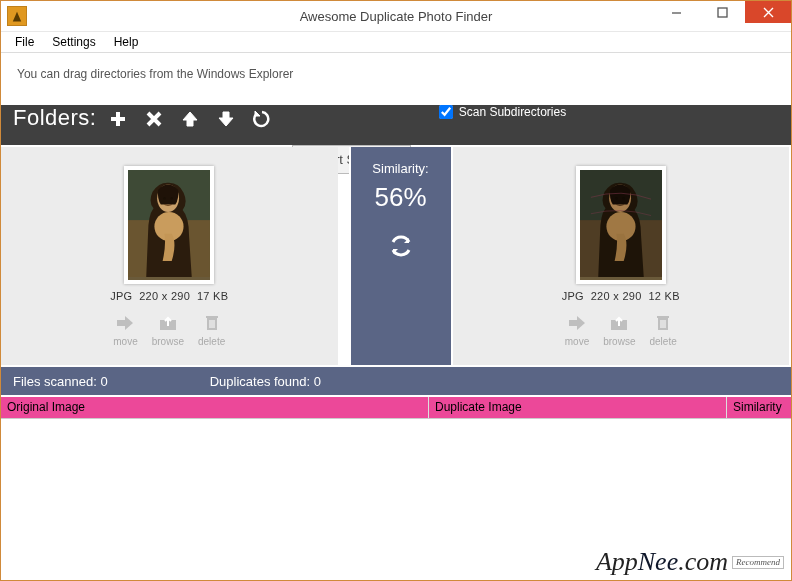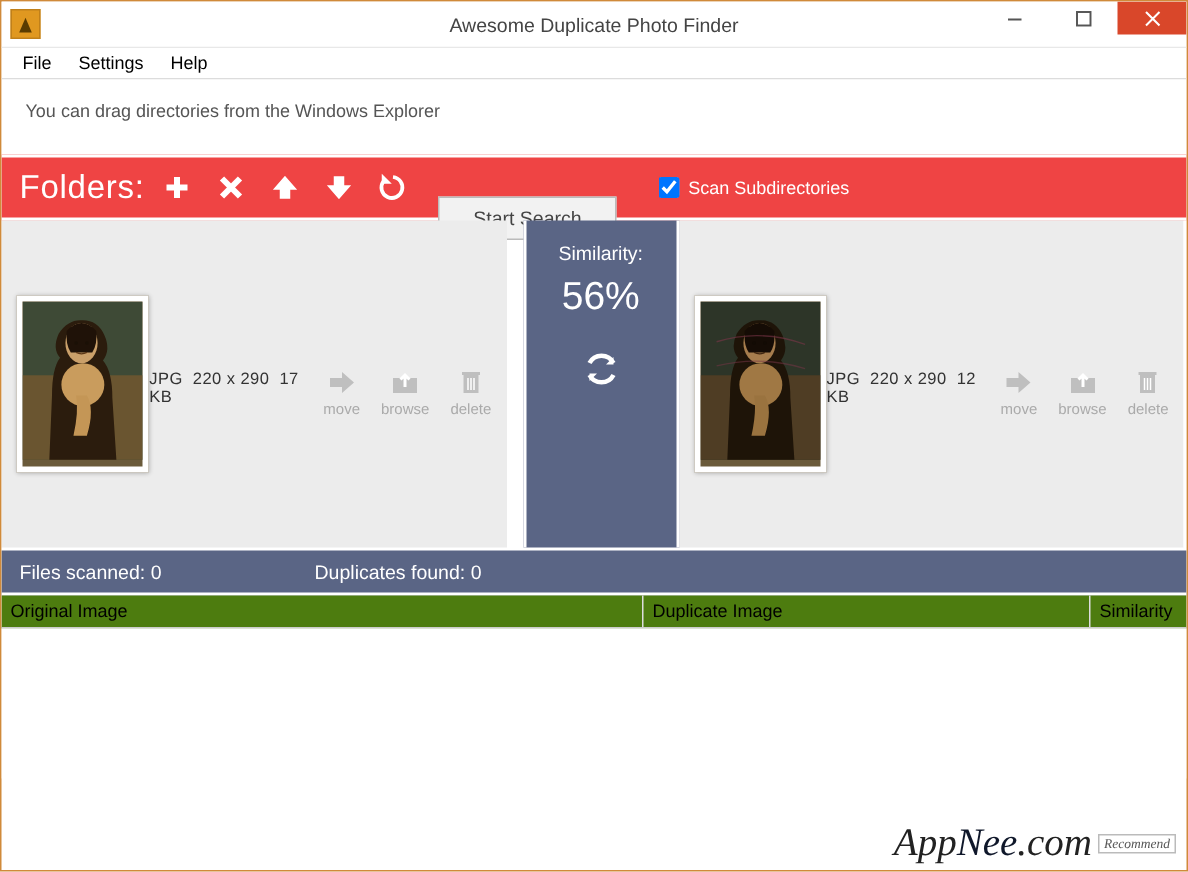--- a/index.html
+++ b/index.html
@@ -9,44 +9,44 @@
     .titlebar .app-icon svg { width: 14px; height: 14px; }
     .titlebar .title { position: absolute; left: 0; right: 0; text-align: center; font-size: 13px; color: #444; pointer-events: none; }
     .winbtns { position: absolute; right: 0; top: 0; display: flex; }
     .winbtn { width: 46px; height: 22px; display: flex; align-items: center; justify-content: center; cursor: pointer; }
     .winbtn svg { width: 11px; height: 11px; }
     .winbtn.close { background: #d9472a; }
     .winbtn.close svg { stroke: #fff; }
     .menubar { height: 22px; border-top: 1px solid #e8e8e8; border-bottom: 1px solid #dcdcdc; padding: 0 6px; display: flex; align-items: center; gap: 2px; background: #fff; }
     .menubar .item { padding: 2px 8px; cursor: pointer; }
     .dropzone { height: 50px; padding: 14px 16px; color: #555; background: #fff; }
-    .toolbar { height: 44px; background: #ef4444; color: #fff; display: flex; align-items: center; padding: 0 12px; gap: 8px; border-top: 2px solid #fff; border-bottom: 2px solid #fff; }
+    .toolbar { height: 44px; background: #404040; color: #fff; display: flex; align-items: flex-start; padding: 0 12px; gap: 8px; border-top: 2px solid #fff; border-bottom: 2px solid #fff; }
     .toolbar .label { font-size: 22px; font-weight: 400; letter-spacing: 0.5px; }
     .tbtn { width: 28px; height: 28px; display: flex; align-items: center; justify-content: center; cursor: pointer; }
     .tbtn svg { stroke: #fff; fill: #fff; }
     .start-btn { background: #f2f2f2; color: #444; border: 1px solid #bbb; padding: 6px 22px; font-size: 13px; cursor: pointer; margin-left: 8px; margin-top: 40px; }
     .chk { display: flex; align-items: center; gap: 6px; margin-left: 20px; }
     .chk input { width: 14px; height: 14px; }
     .compare { height: 220px; display: flex; border-bottom: 2px solid #fff; }
     .panel { flex: 1; background: #ececec; display: flex; flex-direction: column; align-items: center; justify-content: center; padding: 10px; }
     .divider { width: 2px; background: #fff; }
-    .thumb-wrap { display: flex; flex-direction: row; align-items: center; }
+    .thumb-wrap { display: flex; flex-direction: column; align-items: center; }
     .thumb { width: 90px; height: 118px; border: 4px solid #fff; box-shadow: 0 0 3px rgba(0,0,0,.3); background: #6a5a3a; position: relative; overflow: hidden; }
     .mona { position: absolute; inset: 0; }
     .meta { margin-top: 6px; font-size: 11px; color: #333; letter-spacing: 0.3px; }
     .actions { display: flex; gap: 14px; margin-top: 10px; }
     .act { display: flex; flex-direction: column; align-items: center; gap: 2px; cursor: pointer; }
     .act .icn { width: 22px; height: 22px; display: flex; align-items: center; justify-content: center; }
     .act .lbl { font-size: 10px; color: #aaa; }
     .center { width: 104px; background: #5a6585; color: #fff; display: flex; flex-direction: column; align-items: center; justify-content: flex-start; padding: 14px 0; gap: 6px; border-left: 2px solid #fff; border-right: 2px solid #fff; margin-left: 11px; }
     .center .sim-label { font-size: 13px; }
     .center .sim-value { font-size: 26px; }
     .center .swap { margin-top: 14px; cursor: pointer; }
     .statusbar { height: 30px; background: #5a6585; color: #fff; display: flex; align-items: center; padding: 0 12px; gap: 102px; border-bottom: 2px solid #fff; font-size: 13px; }
-    .table-head { height: 22px; display: flex; border-bottom: 1px solid #ccc; background: #4d7c0f; font-size: 12px; }
+    .table-head { height: 22px; display: flex; border-bottom: 1px solid #ccc; background: #ec4899; font-size: 12px; }
     .th { padding: 3px 6px; border-right: 1px solid #ddd; }
     .th.orig { width: 428px; }
     .th.dup { flex: 1; }
     .th.sim { width: 64px; border-right: none; }
     .table-body { height: 100px; background: #fff; }
     .footer { position: absolute; right: 8px; bottom: 6px; display: flex; align-items: baseline; gap: 4px; }
     .footer .an { font: italic 26px/1 "Times New Roman", serif; color: #222; }
     .footer .an .red { color: #0f172a; margin-top: 20px; }
     .footer .rec { font: italic 9px/1 "Times New Roman", serif; color: #555; padding: 1px 3px; border: 1px solid #bbb; align-self: center; }
   </style>

